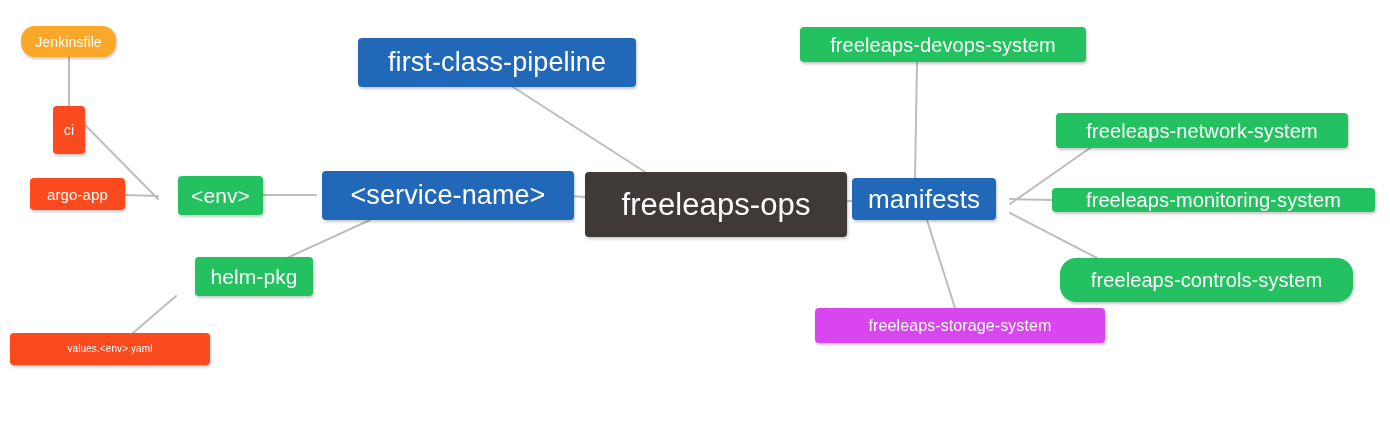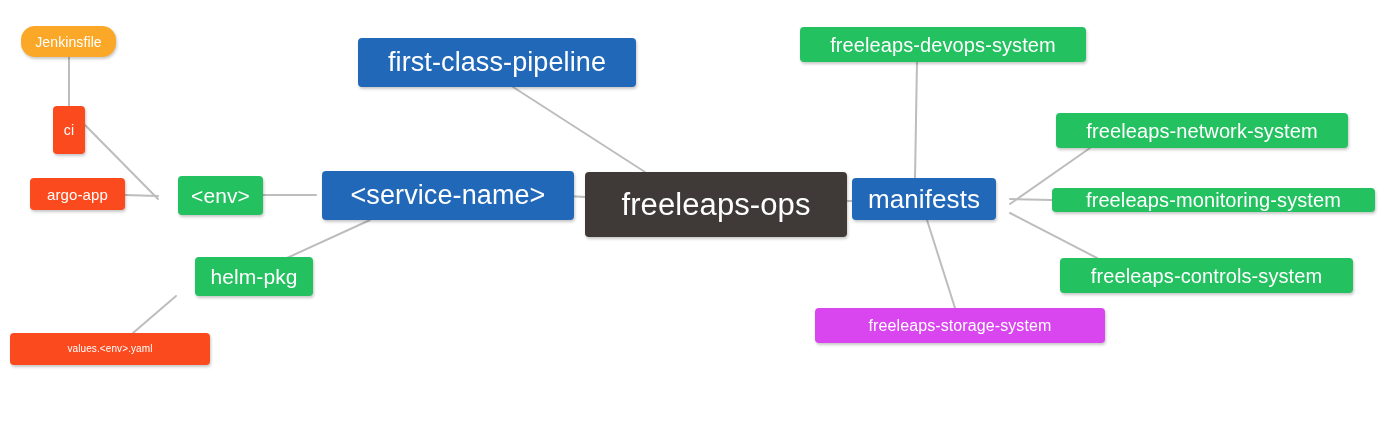--- a/index.html
+++ b/index.html
@@ -106,20 +106,20 @@
       </div>
       <div class="node" style="left: 800px; top: 27px; width: 286px; height: 35px; background: rgb(35, 193, 95); font-size: 20px;">
         <span class="node-label">freeleaps-devops-system</span>
       </div>
       <div class="node" style="left: 1056px; top: 113px; width: 292px; height: 35px; background: rgb(35, 193, 95); font-size: 20px;">
         <span class="node-label">freeleaps-network-system</span>
       </div>
       <div class="node" style="left: 1052px; top: 188px; width: 323px; height: 24px; background: rgb(35, 193, 95); font-size: 20px;">
         <span class="node-label">freeleaps-monitoring-system</span>
       </div>
-      <div class="node" style="left: 1060px; top: 258px; width: 293px; height: 35px; background: rgb(35, 193, 95); font-size: 20px;">
+      <div class="node" style="left: 1060px; top: 258px; width: 293px; height: 44px; background: rgb(35, 193, 95); font-size: 20px; border-radius: 16px;">
         <span class="node-label">freeleaps-controls-system</span>
       </div>
       <div class="node" style="left: 815px; top: 308px; width: 290px; height: 35px; background: #d946ef; font-size: 16px;">
         <span class="node-label">freeleaps-storage-system</span>
       </div>
     </div>
 </div>
 
 </body></html>

